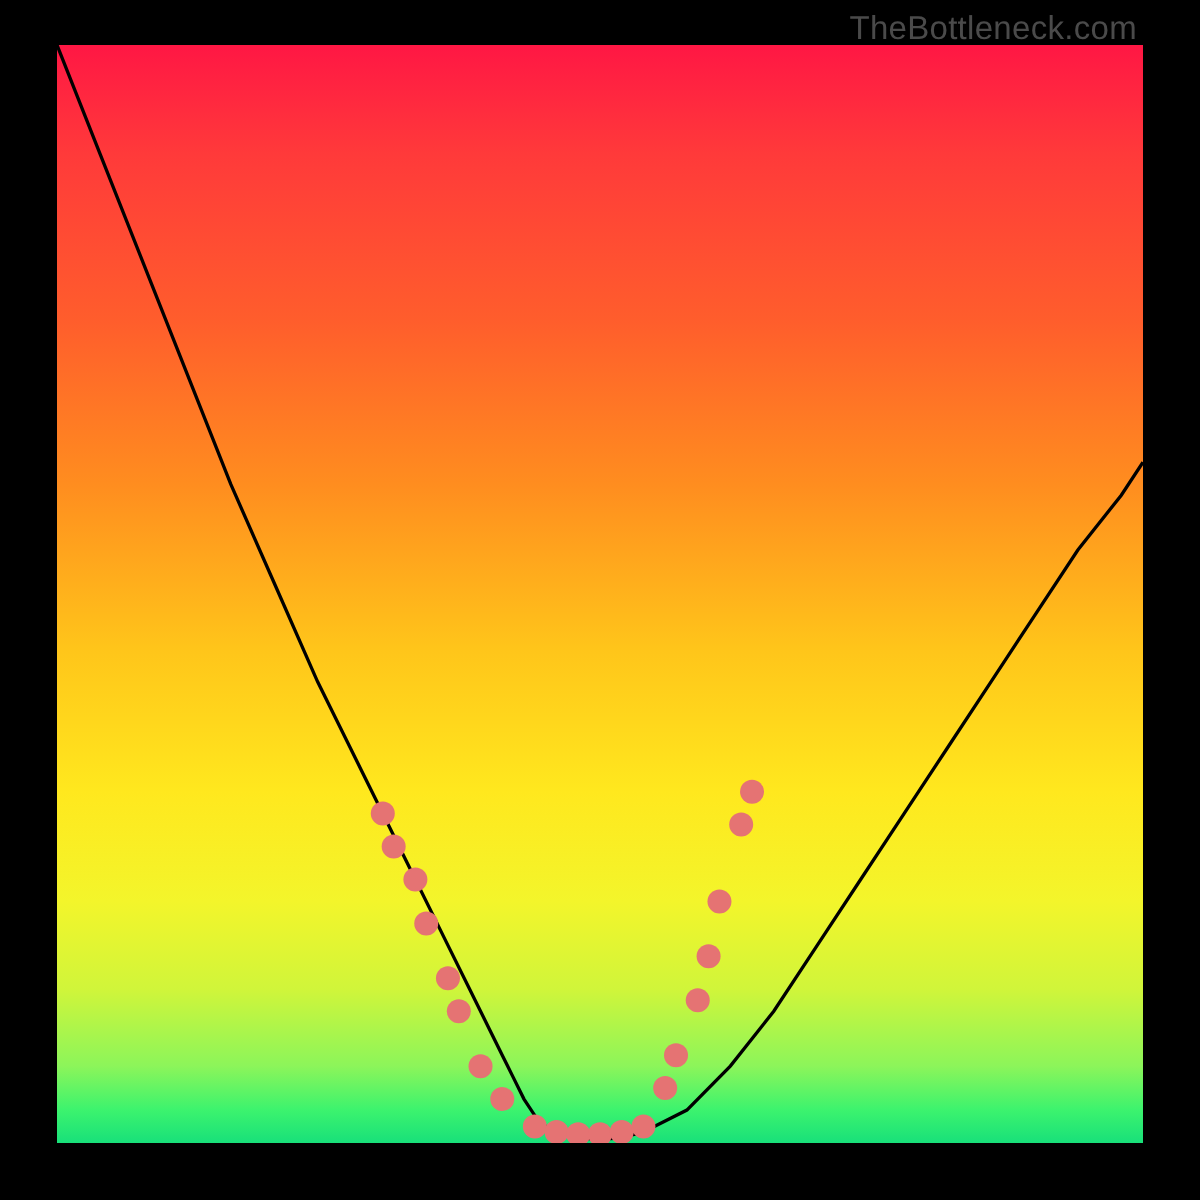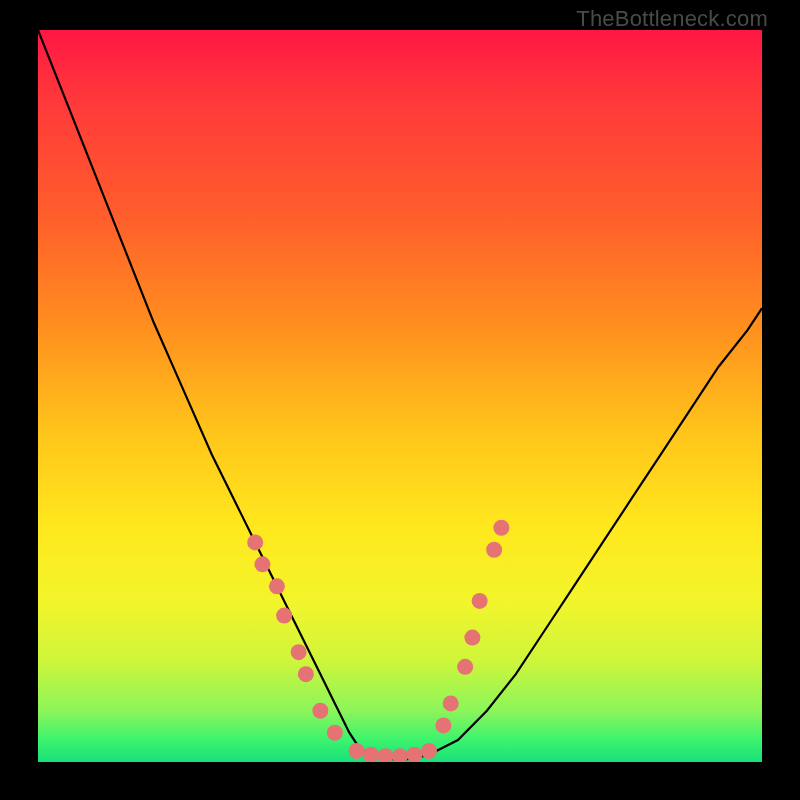--- a/index.html
+++ b/index.html
@@ -35,21 +35,21 @@
       #f3f52b 78%,
       #d0f53a 86%,
       #8cf55a 93%,
       #3cf36e 97%,
       #18e07a 100%
     );
   }
   .watermark {
     position: absolute;
     top: 6px;
-    right: 32px;
+    right: 42px;
     color: #4a4a4a;
     font-size: 22px;
     font-weight: 500;
     letter-spacing: 0.2px;
     user-select: none;
   }
   svg.overlay {
     position: absolute;
     left: 0;
     top: 0;

